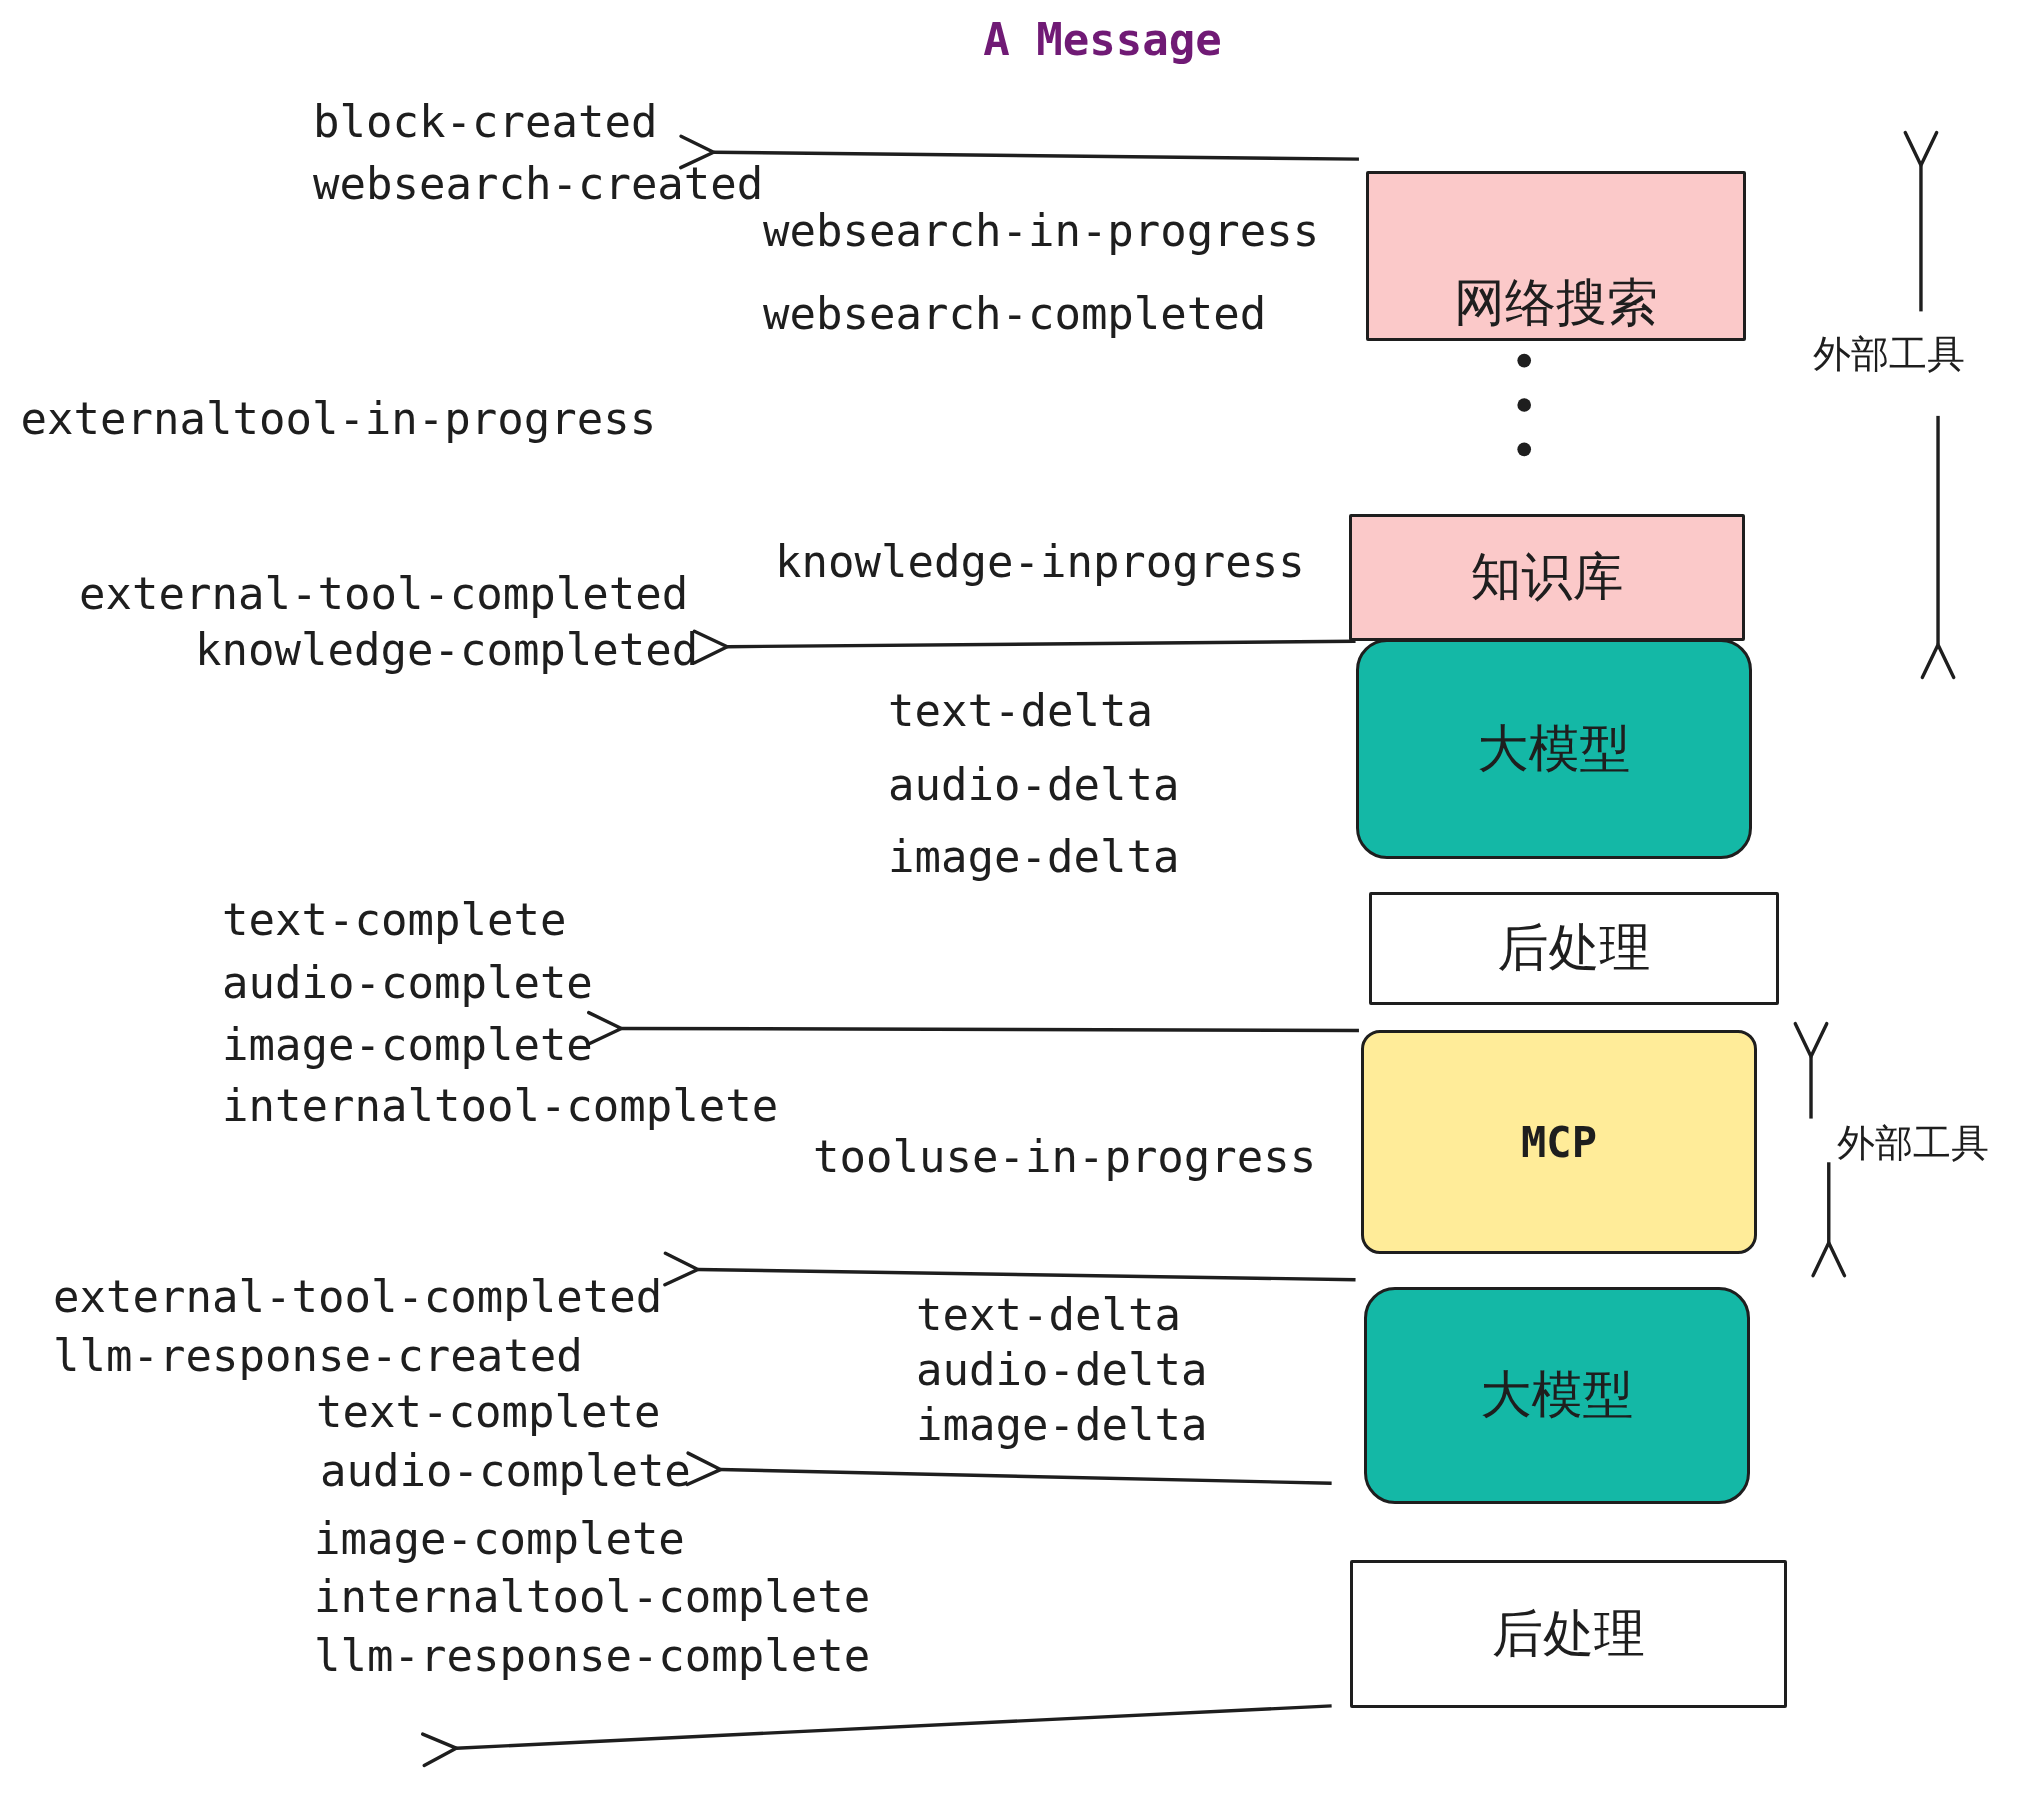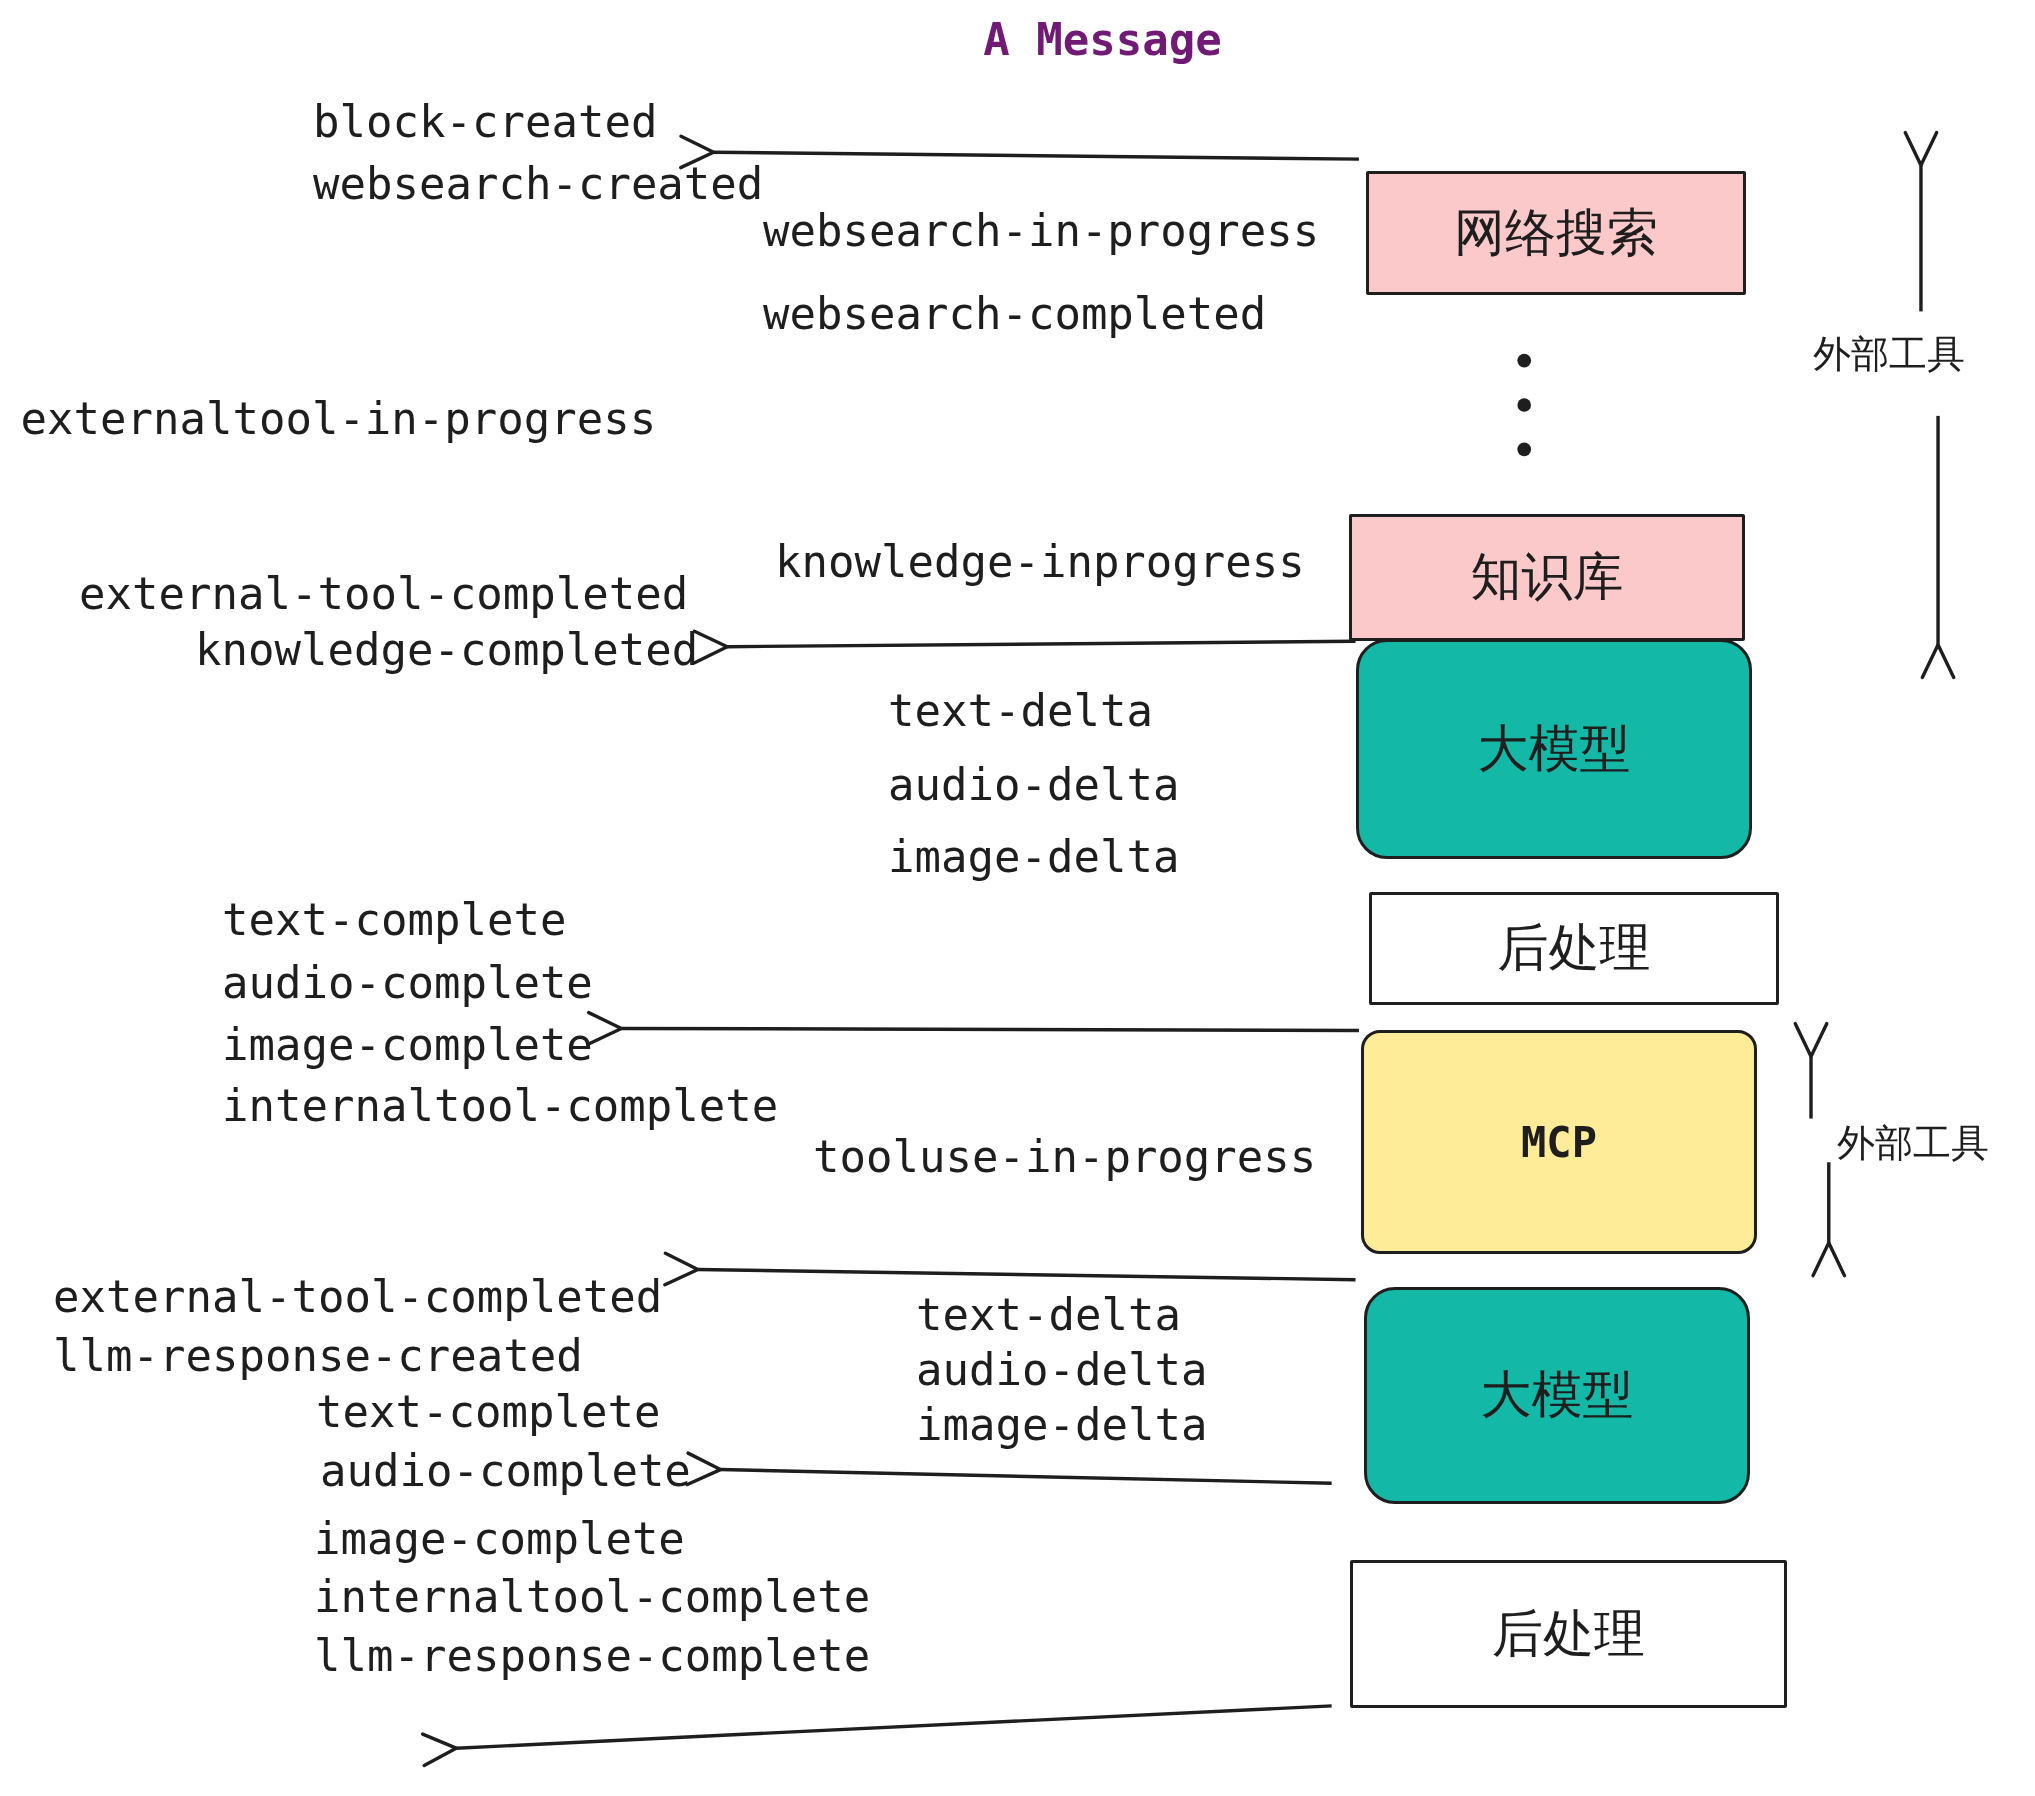--- a/index.html
+++ b/index.html
@@ -98,21 +98,21 @@
 
     <g fill="#1e1e1e">
       <circle cx="2232" cy="528" r="10"></circle>
       <circle cx="2232" cy="593" r="10"></circle>
       <circle cx="2232" cy="658" r="10"></circle>
     </g>
   </svg>
 
   <div class="title">A Message</div>
 
-  <div class="box pink" style="left:1366px; top:171px;  width:380px; height:124px;">
+  <div class="box pink" style="left:1366px; top:171px;  width:380px; height:170px;align-items:flex-end;">
     <span>网络搜索</span>
   </div>
   <div class="box pink" style="left:1349px; top:507px;  width:396px; height:127px;margin-top:7px;">
     <span>知识库</span>
   </div>
   <div class="box green" style="left:1356px; top:639px;  width:396px; height:220px;">
     <span>大模型</span>
   </div>
   <div class="box white" style="left:1369px; top:892px; width:410px; height:113px;">
     <span>后处理</span>

